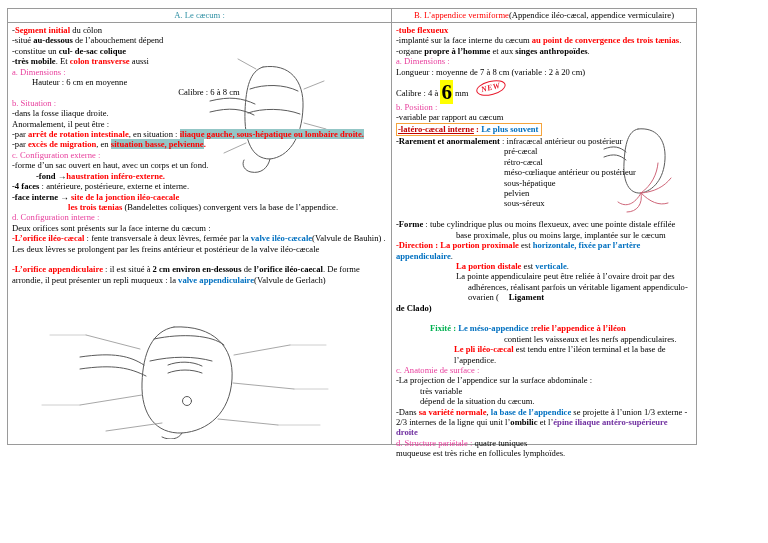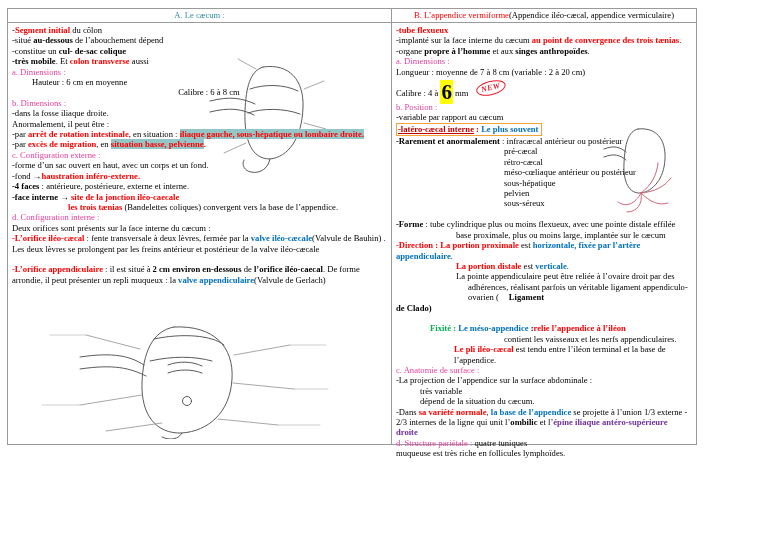--- a/index.html
+++ b/index.html
@@ -97,28 +97,28 @@
             </g>
           </svg>
         </div>
       <div class="line"><span>-</span><span style="color: rgb(255, 0, 0); font-weight: bold;">Segment initial</span><span> du côlon</span></div>
           <div class="line"><span>-situé </span><span style="font-weight: bold;">au-dessous</span><span> de l’abouchement dépend</span></div>
           <div class="line"><span>-constitue un </span><span style="font-weight: bold;">cul- de-sac colique</span></div>
           <div class="line"><span style="font-weight: bold;">-très mobile</span><span>.   Et </span><span style="color: rgb(255, 0, 0); font-weight: bold;">colon transverse</span><span> aussi</span></div>
           <div class="line"><span style="color: rgb(232, 62, 156);">a. Dimensions :</span></div>
           <div class="line" style="padding-left: 20px;"><span>Hauteur : 6 cm en moyenne</span></div>
           <div class="line" style="padding-left: 20px; text-align: center;"><span>Calibre : 6 à 8 cm</span></div>
-          <div class="line"><span style="color: rgb(232, 62, 156);">b. Dimensions :</span></div>
+          <div class="line"><span style="color: rgb(232, 62, 156);">b. Situation :</span></div>
           <div class="line"><span>-dans la fosse iliaque droite.</span></div>
           <div class="line"><span>Anormalement, il peut être :</span></div>
           <div class="line"><span>-par </span><span style="color: rgb(255, 0, 0); font-weight: bold;">arrêt de rotation intestinale</span><span>, en situation : </span><span style="color: rgb(255, 0, 0); font-weight: bold; background-color: rgb(147, 198, 198);">iliaque gauche, sous-hépatique ou lombaire droite.</span></div>
           <div class="line"><span>-par </span><span style="color: rgb(255, 0, 0); font-weight: bold;">excès de migration</span><span>, en </span><span style="color: rgb(255, 0, 0); font-weight: bold; background-color: rgb(147, 198, 198);">situation basse, pelvienne</span><span style="color: rgb(255, 0, 0); font-weight: bold;">.</span></div>
           <div class="line"><span style="color: rgb(232, 62, 156);">c. Configuration externe :</span></div>
           <div class="line"><span>-forme d’un sac ouvert en haut, avec un corps et un fond.</span></div>
-          <div class="line"><span style="font-weight: normal;">-fond</span><span> →</span><span style="color: rgb(255, 0, 0); font-weight: bold;">haustration inféro-externe.</span></div>
+          <div class="line"><span style="font-weight: bold; margin-left: 24px;">-fond</span><span> →</span><span style="color: rgb(255, 0, 0); font-weight: bold;">haustration inféro-externe.</span></div>
           <div class="line"><span style="font-weight: bold;">-4 faces</span><span> : antérieure, postérieure, externe et interne.</span></div>
           <div class="line"><span style="font-weight: bold;">-face interne</span><span> →  </span><span style="color: rgb(255, 0, 0); font-weight: bold;">site de la jonction iléo-caecale</span></div>
           <div class="line" style="padding-left: 56px;"><span style="color: rgb(255, 0, 0); font-weight: bold;">les trois tænias</span><span> (Bandelettes coliques) convergent vers la base de l’appendice.</span></div>
           <div class="line"><span style="color: rgb(232, 62, 156);">d. Configuration interne :</span></div>
           <div class="line"><span>Deux orifices sont présents sur la face interne du cæcum :</span></div>
           <div class="line"><span style="color: rgb(255, 0, 0); font-weight: bold;">-L’orifice iléo-cæcal</span><span> : fente transversale à deux lèvres, fermée par la </span><span style="color: rgb(0, 112, 192); font-weight: bold;">valve iléo-cæcale</span><span>(Valvule de Bauhin) . Les deux lèvres se prolongent par les freins antérieur et postérieur de la valve iléo-cæcale</span></div>
           <div class="line"></div>
           <div class="line"><span style="color: rgb(255, 0, 0); font-weight: bold;">-L’orifice appendiculaire</span><span> : il est situé à </span><span style="font-weight: bold;">2 cm environ en-dessous</span><span> de </span><span style="font-weight: bold;">l’orifice iléo-caecal</span><span>. De forme arrondie, il peut présenter un repli muqueux : la </span><span style="color: rgb(0, 112, 192); font-weight: bold;">valve appendiculaire</span><span>(Valvule de Gerlach)</span></div>
         </div>
 

